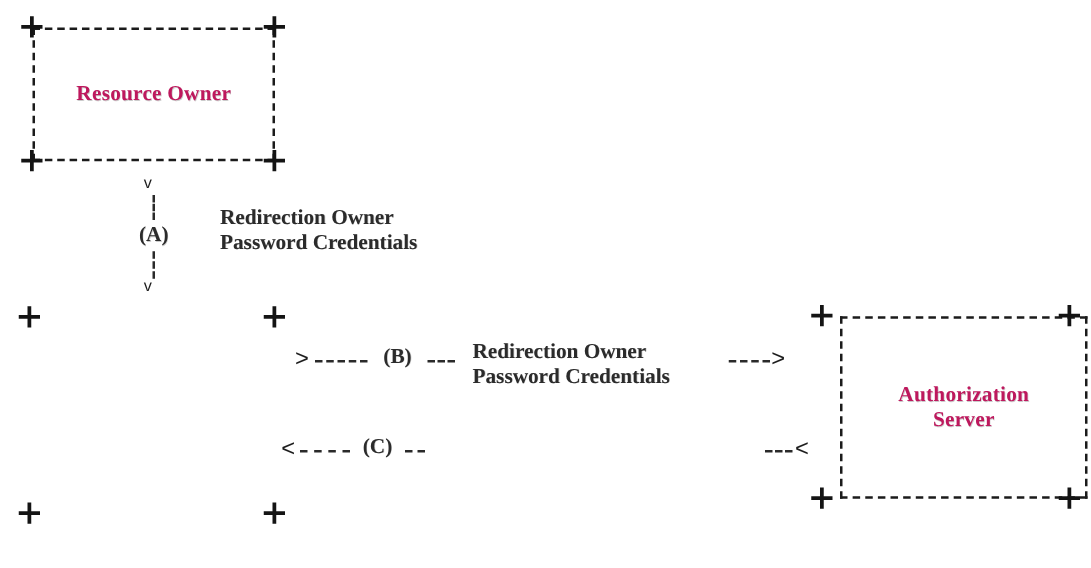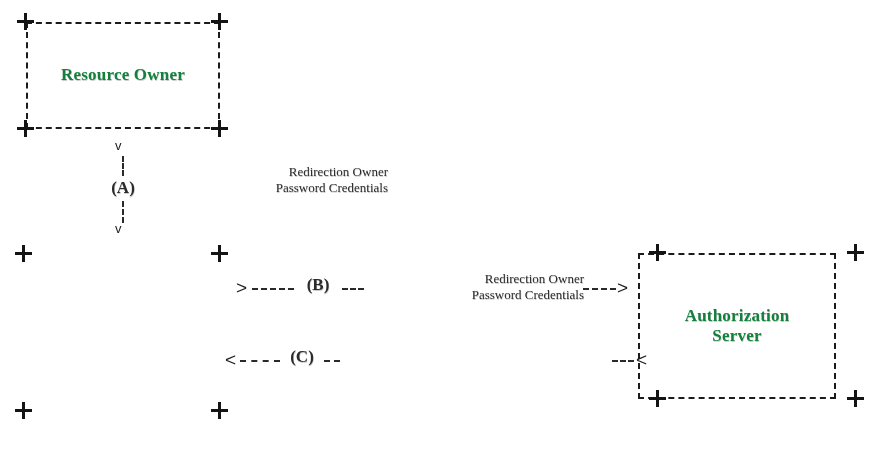--- a/index.html
+++ b/index.html
@@ -31,54 +31,54 @@
     display: flex;
     align-items: center;
     justify-content: center;
     text-align: center;
   }
   .node .node-label {
     font-weight: bold;
     font-size: 17px;
     line-height: 1.18;
     letter-spacing: 0.2px;
-    color: #15803d;
+    color: #be185d;
     text-shadow: 0.5px 0.5px 0 rgba(140,140,140,0.45);
     white-space: pre-line;
   }
 
   #node-resource-owner { left: 26px;  top: 22px;  width: 194px; height: 107px; }
   #node-client         { left: 24px;  top: 254px; width: 196px; height: 157px; }
-  #node-auth-server    { left: 638px; top: 253px; width: 198px; height: 146px; }
+  #node-auth-server    { left: 672px; top: 253px; width: 198px; height: 146px; }
 
   
   .corner {
     position: absolute;
     width: 17px;
     height: 17px;
     pointer-events: none;
   }
   .corner::before, .corner::after {
     content: "";
     position: absolute;
     background: #141414;
   }
   .corner::before { left: 0; top: 7px;  width: 17px; height: 3px; }
   .corner::after  { top: 0;  left: 7px; height: 17px; width: 3px; }
 
   
   .flow-label {
     position: absolute;
-    font-weight: normal;
-    font-size: 13px;
+    font-weight: bold;
+    font-size: 17px;
     line-height: 1.2;
     color: #2b2b2b;
     text-shadow: 0.5px 0.5px 0 rgba(140,140,140,0.45);
     white-space: pre-line;
-    text-align: right;
+    text-align: left;
   }
   #label-a-text { left: 176px; top: 164px; width: 212px; }
   #label-b-text { left: 378px; top: 271px; width: 206px; }
   #label-c-text { left: 390px; top: 342px; width: 232px; }
 
   
   .step-tag {
     position: absolute;
     font-weight: bold;
     font-size: 17px;

